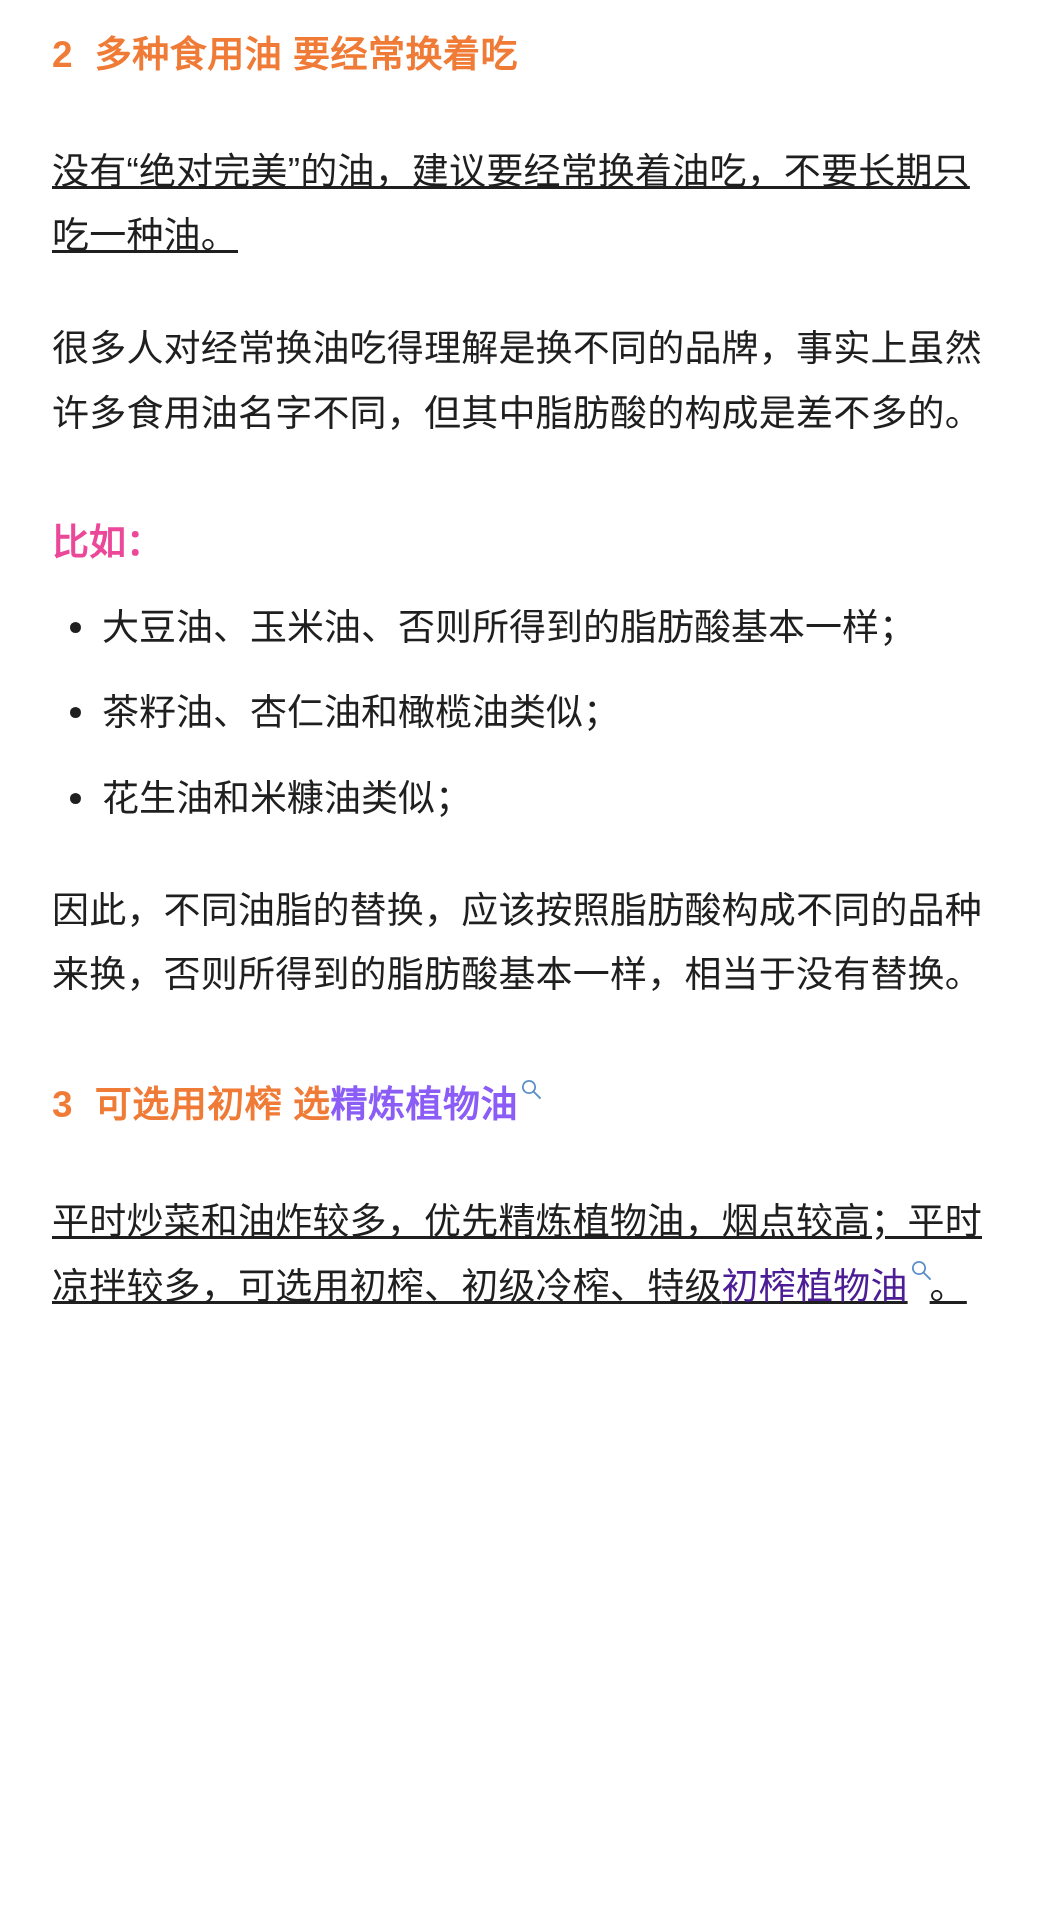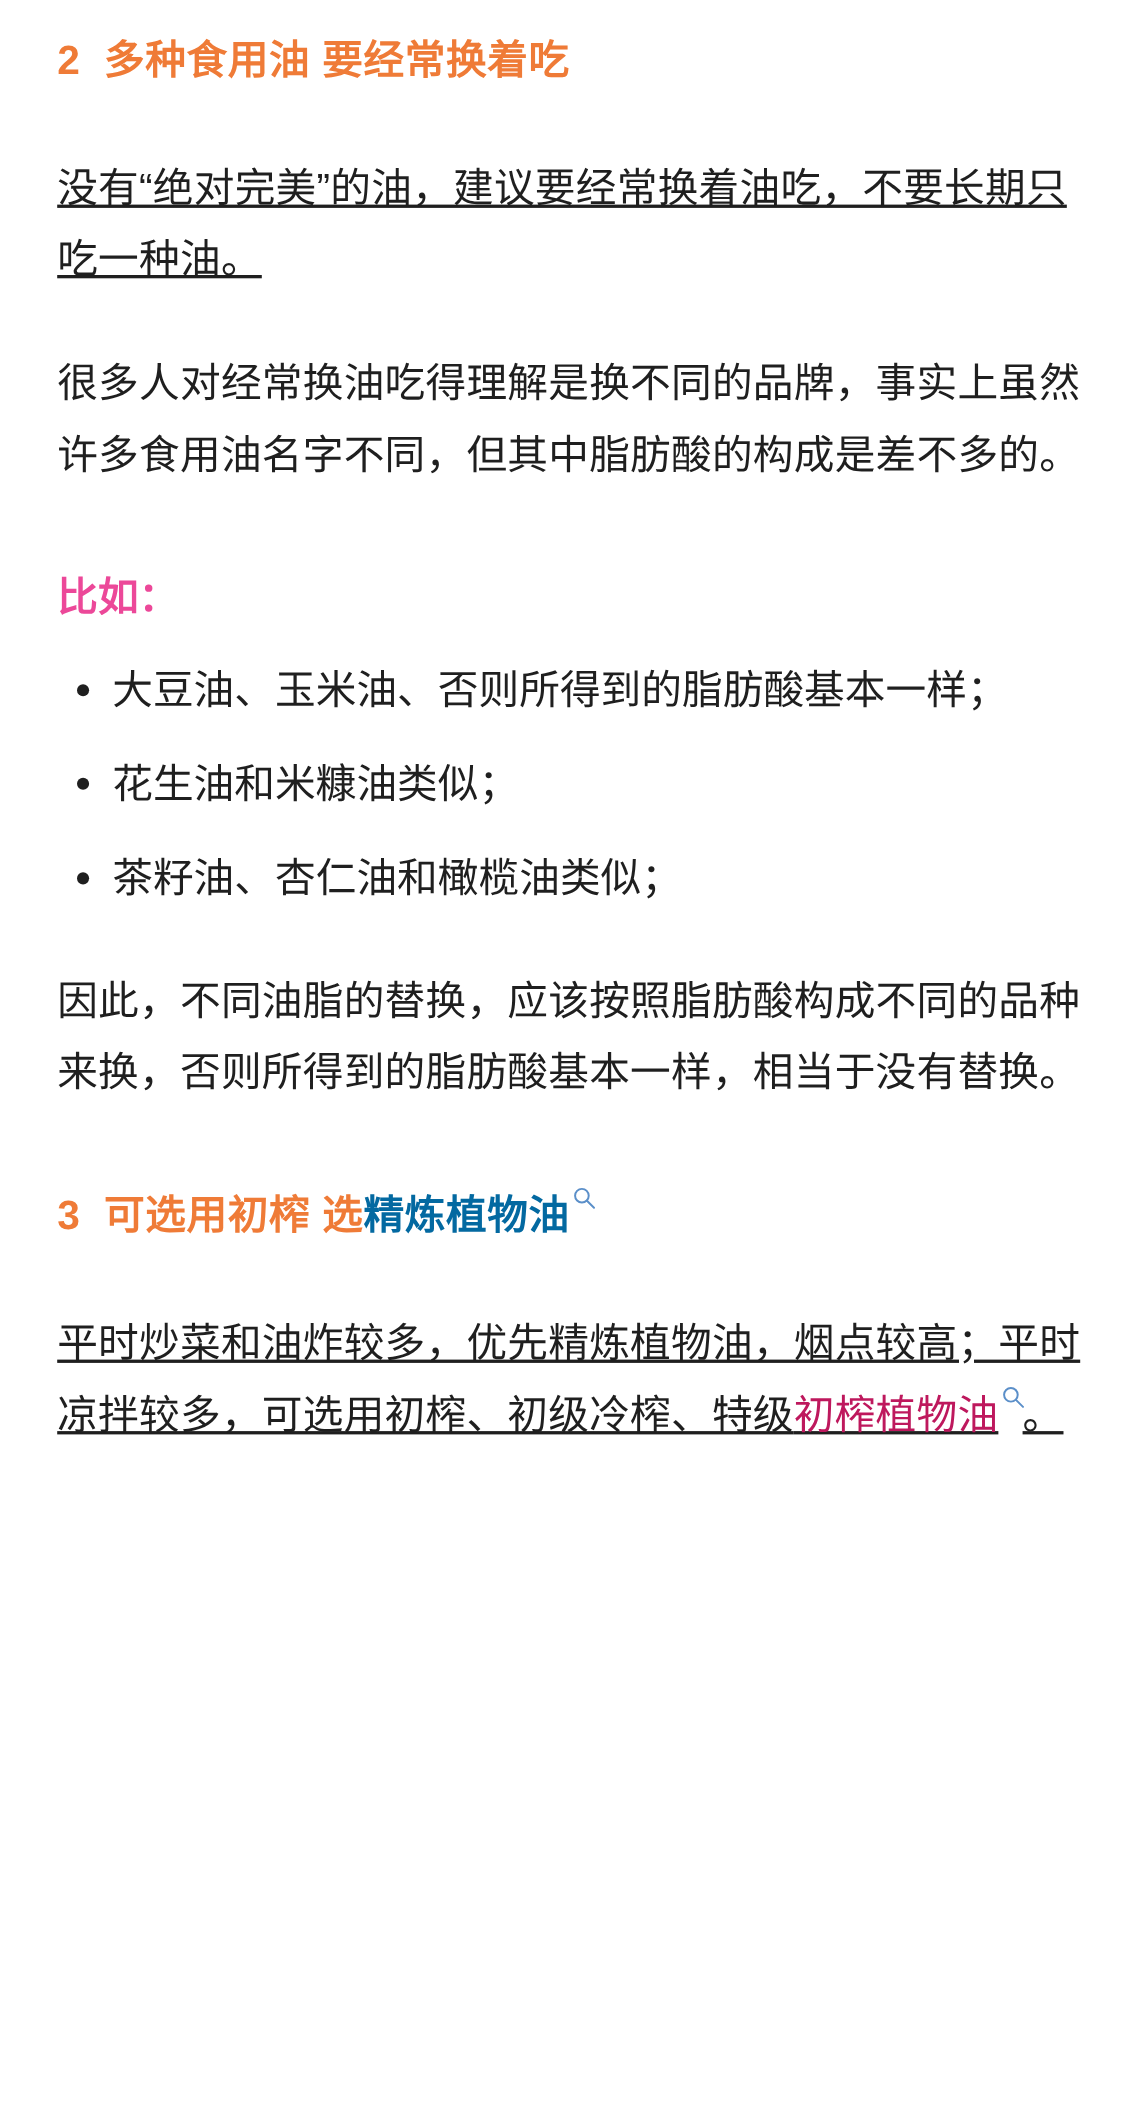--- a/index.html
+++ b/index.html
@@ -20,21 +20,21 @@
   }
   .section-heading {
     font-size: 37px;
     font-weight: 700;
     color: #ef7b37;
     line-height: 1.45;
     margin: 18px 0 0 0;
     letter-spacing: 0.5px;
   }
   .section-heading .link {
-    color: #0369a1;
+    color: #8b5cf6;
     font-weight: 700;
   }
   .para {
     font-size: 37px;
     line-height: 1.75;
     color: #1f1f1f;
     margin: 48px 0 0 0;
     letter-spacing: 0.2px;
   }
   .para.first-after-heading {
@@ -68,21 +68,21 @@
     content: "";
     position: absolute;
     left: 18px;
     top: 26px;
     width: 11px;
     height: 11px;
     border-radius: 50%;
     background: #1f1f1f;
   }
   .inline-link {
-    color: #be185d;
+    color: #4c1d95;
     text-decoration: none;
   }
   .search-mark {
     display: inline-block;
     position: relative;
     width: 20px;
     height: 20px;
     vertical-align: super;
     margin-left: 2px;
   }
@@ -106,22 +106,22 @@
   </h2>
 
   <p class="para first-after-heading">没有“绝对完美”的油，建议要经常换着油吃，不要长期只吃一种油。</p>
 
   <p class="para">很多人对经常换油吃得理解是换不同的品牌，事实上虽然许多食用油名字不同，但其中脂肪酸的构成是差不多的。</p>
 
   <p class="lead">比如：</p>
 
   <ul class="bullets">
     <li>大豆油、玉米油、否则所得到的脂肪酸基本一样；</li>
+    <li>茶籽油、杏仁油和橄榄油类似；</li>
     <li>花生油和米糠油类似；</li>
-    <li>茶籽油、杏仁油和橄榄油类似；</li>
   </ul>
 
   <p class="para">因此，不同油脂的替换，应该按照脂肪酸构成不同的品种来换，否则所得到的脂肪酸基本一样，相当于没有替换。</p>
 
   <h2 class="section-heading" style="margin-top:70px;">
     <span>3</span>
     <span>&nbsp;</span><span>可选用初榨 选</span><a class="inline-link link" href="#">精炼植物油</a><span class="search-mark"><svg width="22" height="22" viewBox="0 0 22 22" xmlns="http://www.w3.org/2000/svg">
           <circle cx="9" cy="9" r="6.2" fill="none" stroke="#5b8fc9" stroke-width="1.8"></circle>
           <line x1="13.6" y1="13.6" x2="20" y2="20" stroke="#5b8fc9" stroke-width="1.8" stroke-linecap="round"></line>
         </svg></span>

